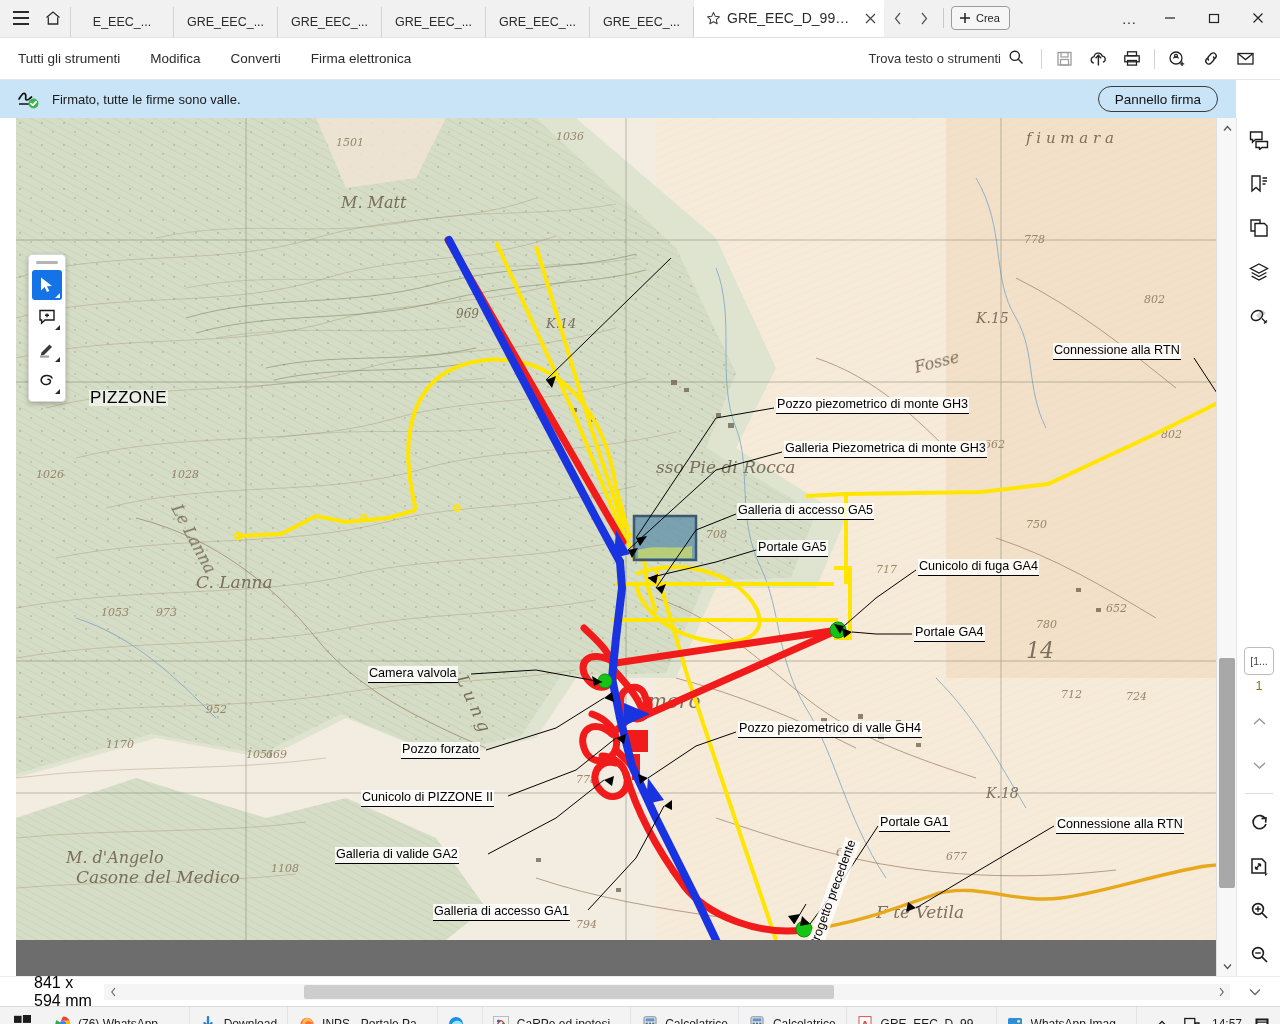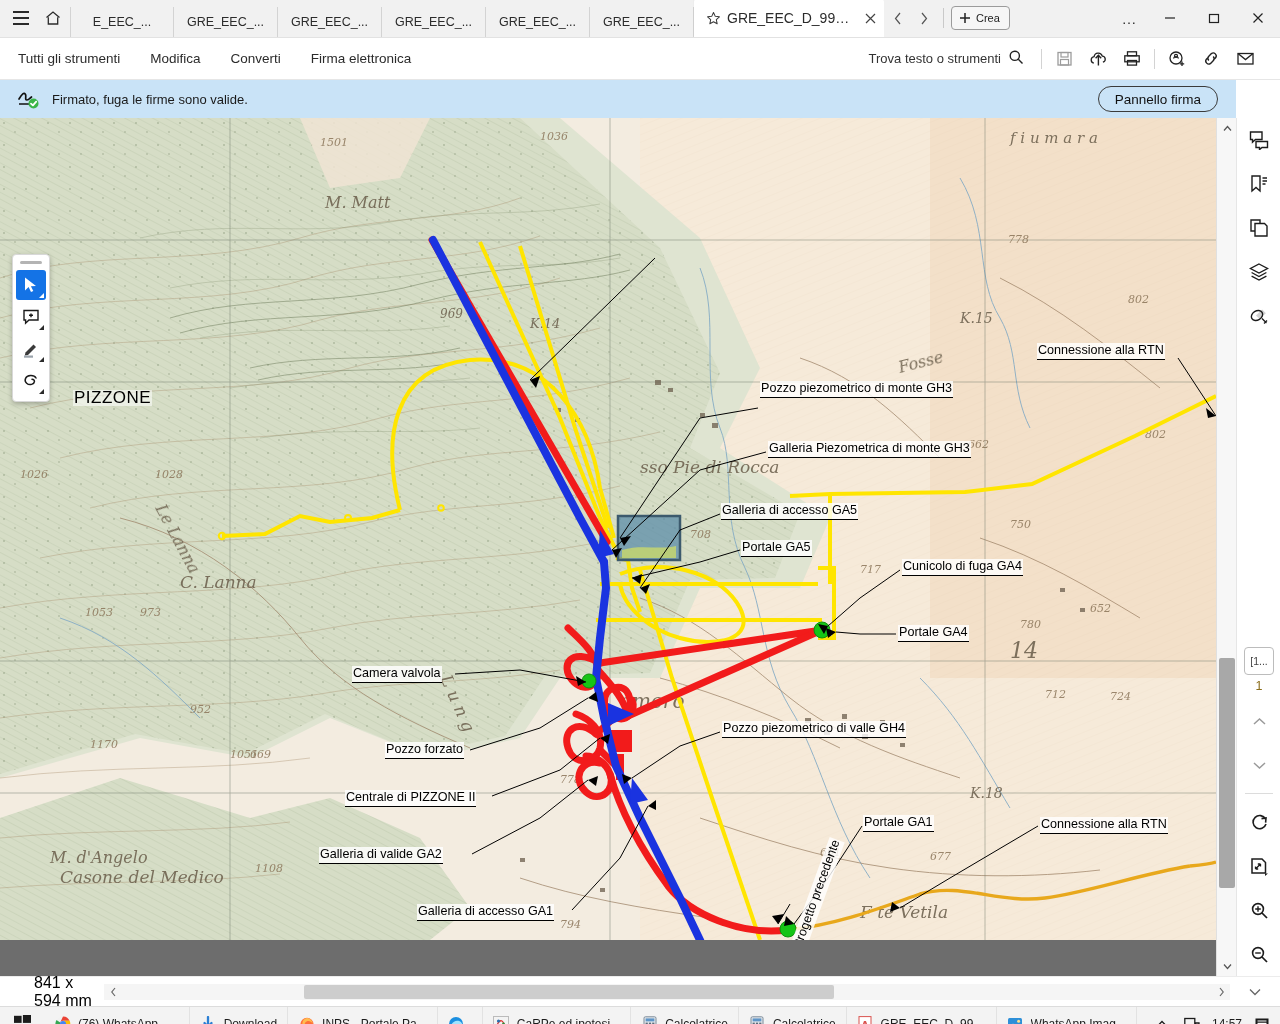--- a/index.html
+++ b/index.html
@@ -53,21 +53,21 @@
   .signbar { height:38px; background:#c9e3f7; display:flex; align-items:center; padding:0 16px; position:relative; }
   .signbar .sig-icon { width:24px; height:24px; margin-right:12px; display:flex; align-items:center; justify-content:center; }
   .sign-text { font-size:13px; color:#1a1a1a; }
   .sign-btn {
     margin-left:auto; border:1px solid #3b3b3b; border-radius:16px; height:26px; padding:0 16px;
     display:flex; align-items:center; font-size:13.5px; color:#111; background:transparent; cursor:pointer; margin-right:46px;
   }
   .signbar-rightpad { position:absolute; right:0; top:0; width:44px; height:38px; background:#fff; }
 
   
-  .workspace { position:relative; height:858px; background:#fff; display:flex; }
+  .workspace { position:relative; height:858px; background:#fff; display:flex;padding-left:16px; }
   .docarea { position:relative; width:1236px; height:858px; overflow:hidden; background:#6d6d6d; }
 
   
   .page { position:absolute; left:0; top:0; width:1216px; height:822px; overflow:hidden; background:#f2ecdf; }
   .mapsvg { position:absolute; left:0; top:0; }
 
   
   .lbl {
     position:absolute; font-size:12.6px; color:#000; background:rgba(255,255,255,.82);
     white-space:nowrap; border-bottom:1px solid #000; padding:0 1px 1px 1px; line-height:15px;
@@ -281,21 +281,21 @@
 
 <div class="signbar">
   <span class="sig-icon">
     <svg width="24" height="24" viewBox="0 0 24 24">
       <path d="M3 12 c3 -5 5 -7 6.5 -4.5 c1 1.8 -1 5.5 1.5 5.5 c2 0 3 -2 4.5 -3" fill="none" stroke="#111" stroke-width="1.7" stroke-linecap="round"></path>
       <path d="M3 17 H17" stroke="#111" stroke-width="1.5"></path>
       <circle cx="17.5" cy="16.5" r="5" fill="#3cb54a"></circle>
       <path d="M15 16.6 L16.9 18.4 L20.2 14.6" fill="none" stroke="#fff" stroke-width="1.8" stroke-linecap="round" stroke-linejoin="round"></path>
     </svg>
   </span>
-  <span class="sign-text">Firmato, fuga le firme sono valide.</span>
+  <span class="sign-text">Firmato, tutte le firme sono valle.</span>
   <button class="sign-btn">Pannello firma</button>
   <div class="signbar-rightpad"></div>
 </div>
 
 <div class="workspace">
 
   <div class="docarea">
 
     <div class="page">
       <svg class="mapsvg" width="1216" height="822" viewBox="0 0 1216 822">
@@ -582,30 +582,30 @@
           <path d="M794 806 L786 798 L784 808 Z"></path>
           <path d="M900 790 L892 784 L890 794 Z"></path>
           <path d="M530 262 L540 258 L536 270 Z"></path>
           <path d="M778 806 L784 796 L772 798 Z"></path>
         </g>
       </svg>
 
       <div class="lbl big" style="left:73px; top:272px;">PIZZONE</div>
 
       <div class="lbl" style="left:1037px; top:225px;">Connessione alla RTN</div>
-      <div class="lbl" style="left:760px; top:263px;">Pozzo piezometrico di  monte GH3</div>
+      <div class="lbl" style="left:760px; top:279px;">Pozzo piezometrico di  monte GH3</div>
       <div class="lbl" style="left:768px; top:323px;">Galleria Piezometrica di  monte GH3</div>
       <div class="lbl" style="left:721px; top:385px;">Galleria di accesso GA5</div>
       <div class="lbl" style="left:741px; top:422px;">Portale GA5</div>
       <div class="lbl" style="left:902px; top:441px;">Cunicolo di fuga GA4</div>
       <div class="lbl" style="left:898px; top:507px;">Portale GA4</div>
       <div class="lbl" style="left:352px; top:548px;">Camera valvola</div>
       <div class="lbl" style="left:722px; top:603px;">Pozzo piezometrico di valle GH4</div>
       <div class="lbl" style="left:385px; top:624px;">Pozzo forzato</div>
-      <div class="lbl" style="left:345px; top:672px;">Centrale di PIZZONE II</div>
+      <div class="lbl" style="left:345px; top:672px;">Cunicolo di PIZZONE II</div>
       <div class="lbl" style="left:863px; top:697px;">Portale GA1</div>
       <div class="lbl" style="left:1040px; top:699px;">Connessione alla RTN</div>
       <div class="lbl" style="left:319px; top:729px;">Galleria di valide GA2</div>
       <div class="lbl" style="left:417px; top:786px;">Galleria di accesso GA1</div>
       <div class="lbl rot" style="left:790px; top:828px;">Progetto precedente</div>
     </div>
 
     <div class="ltoolbar">
       <div class="grip"></div>
       <div class="ltool sel">

